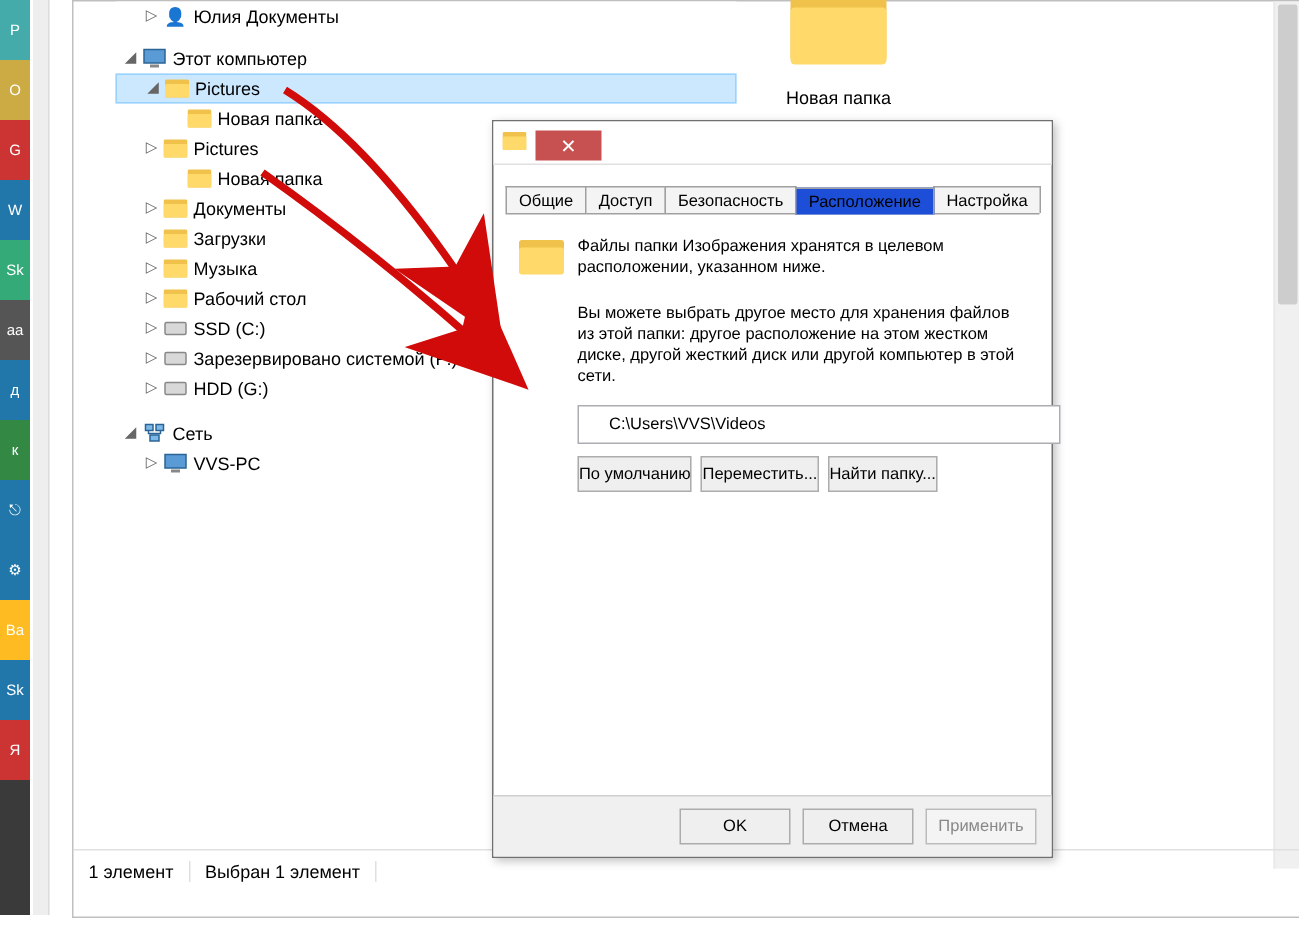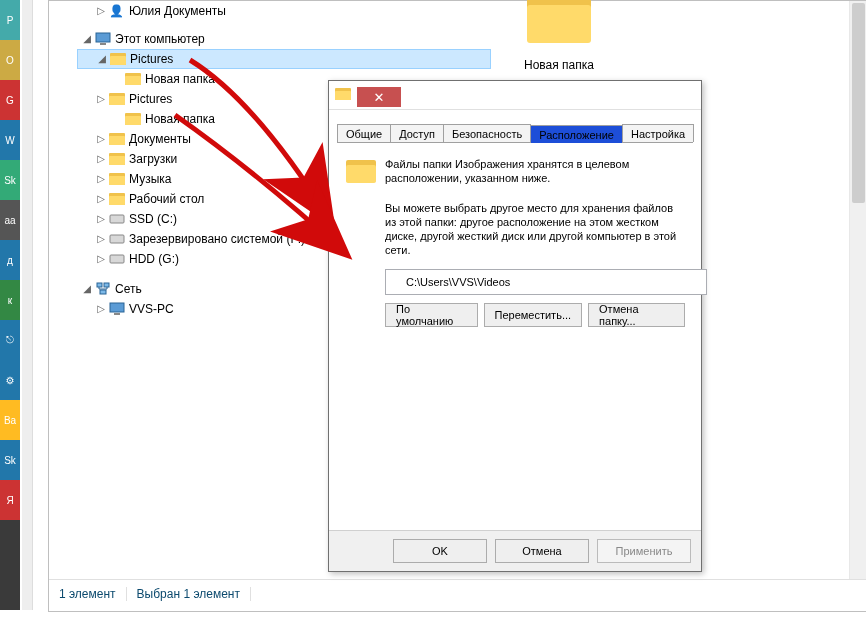--- a/index.html
+++ b/index.html
@@ -17,21 +17,21 @@
 .indent-1{padding-left:4px;}
 .indent-2{padding-left:18px;}
 .indent-3{padding-left:34px;}
 svg.folder{width:16px;height:14px;}
 svg.folder .back{fill:#f0c24b;}
 svg.folder .front{fill:#ffda6a;}
 svg.drive{width:16px;height:12px;}
 svg.drive rect{fill:#d8d8d8;stroke:#888;stroke-width:1;}
 svg.computer{width:16px;height:14px;}
 svg.network{width:16px;height:14px;stroke:#2a6496;fill:#7db9e8;}
-.statusbar{position:absolute;left:0;bottom:3px;right:0;height:28px;border-top:1px solid #e0e0e0;display:flex;align-items:center;color:#0c4a6e;font-size:12px;}
+.statusbar{position:absolute;left:0;bottom:16px;right:0;height:28px;border-top:1px solid #e0e0e0;display:flex;align-items:center;color:#000000;font-size:12px;}
 .statusbar span{padding:0 10px;border-right:1px solid #e0e0e0;}
 .vsb{position:absolute;right:0;top:0;width:17px;height:578px;background:#f0f0f0;border-left:1px solid #e8e8e8;}
 .vsb .thumb{position:absolute;left:2px;top:2px;width:13px;height:200px;background:#cdcdcd;border-radius:2px;}
 .content-pane{position:absolute;left:460px;top:0;}
 .folder-tile{margin-top:-10px;width:100px;text-align:center;}
 .folder-tile svg{width:72px;height:56px;}
 .folder-tile .lbl{margin-top:8px;font-size:12px;}
 .dialog{position:absolute;left:328px;top:80px;width:372px;height:490px;background:#fff;border:1px solid #707070;box-shadow:2px 2px 6px rgba(0,0,0,.25);}
 .dlg-title{height:28px;background:#fff;border-bottom:1px solid #e0e0e0;display:flex;align-items:center;}
 .dlg-title .icon{margin:0 6px;}
@@ -39,21 +39,21 @@
 .dlg-close{width:44px;height:20px;background:#c75050;display:flex;align-items:center;justify-content:center;color:#fff;font-size:13px;cursor:default;margin:4px 4px 0 0;}
 .tabs{margin:10px 8px 0 8px;display:flex;align-items:flex-end;height:22px;border-bottom:1px solid #a0a0a0;position:relative;}
 .tab{padding:3px 8px 2px 8px;font-size:11px;border:1px solid #a0a0a0;border-bottom:none;background:#f4f4f4;margin-right:-1px;position:relative;cursor:default;}
 .tab.active{background:#1d4ed8;z-index:2;top:1px;}
 .dlg-body{padding:10px 16px 0 16px;font-size:11px;}
 .dlg-row1{display:flex;align-items:flex-start;margin-top:4px;}
 .dlg-row1 .txt{margin-left:8px;line-height:14px;}
 .dlg-p{margin:14px 0 6px 40px;line-height:14px;}
 .path-input{margin:6px 0 8px 40px;width:280px;height:20px;border:1px solid #abadb3;padding:2px 20px;font-family:inherit;font-size:11px;}
 .btn-row{margin-left:40px;display:flex;gap:6px;}
-.btn{height:22px;padding:0 10px;font-size:11px;border:1px solid #acacac;background:#efefef;cursor:default;display:inline-flex;align-items:center;justify-content:center;}
+.btn{height:22px;padding:0 0;font-size:11px;border:1px solid #acacac;background:#efefef;cursor:default;display:inline-flex;align-items:center;justify-content:center;}
 .dlg-footer{position:absolute;left:0;right:0;bottom:0;height:40px;border-top:1px solid #d0d0d0;background:#f0f0f0;display:flex;align-items:center;justify-content:flex-end;padding:0 10px;gap:8px;}
 .btn.primary{min-width:72px;}
 .btn.disabled{color:#888;border-color:#bbb;background:#f4f4f4;}
 .annot{position:absolute;left:0;top:0;pointer-events:none;}
 </style>
 </head>
 <body>
 
 <div class="viewport">
 
@@ -272,21 +272,21 @@
               <rect x="1" y="8" width="30" height="18" rx="2" fill="#ffda6a"></rect>
             </svg>
         </span>
         <span class="txt">Файлы папки Изображения хранятся в целевом расположении, указанном ниже.</span>
       </div>
       <div class="dlg-p">Вы можете выбрать другое место для хранения файлов из этой папки: другое расположение на этом жестком диске, другой жесткий диск или другой компьютер в этой сети.</div>
       <input class="path-input" value="C:\Users\VVS\Videos" style="">
       <div class="btn-row">
         <div class="btn">По умолчанию</div>
         <div class="btn">Переместить...</div>
-        <div class="btn">Отмена папку...</div>
+        <div class="btn">Найти папку...</div>
       </div>
     </div>
 
     <div class="dlg-footer">
       <div class="btn primary">OK</div>
       <div class="btn primary">Отмена</div>
       <div class="btn primary disabled">Применить</div>
     </div>
   </div>
 

